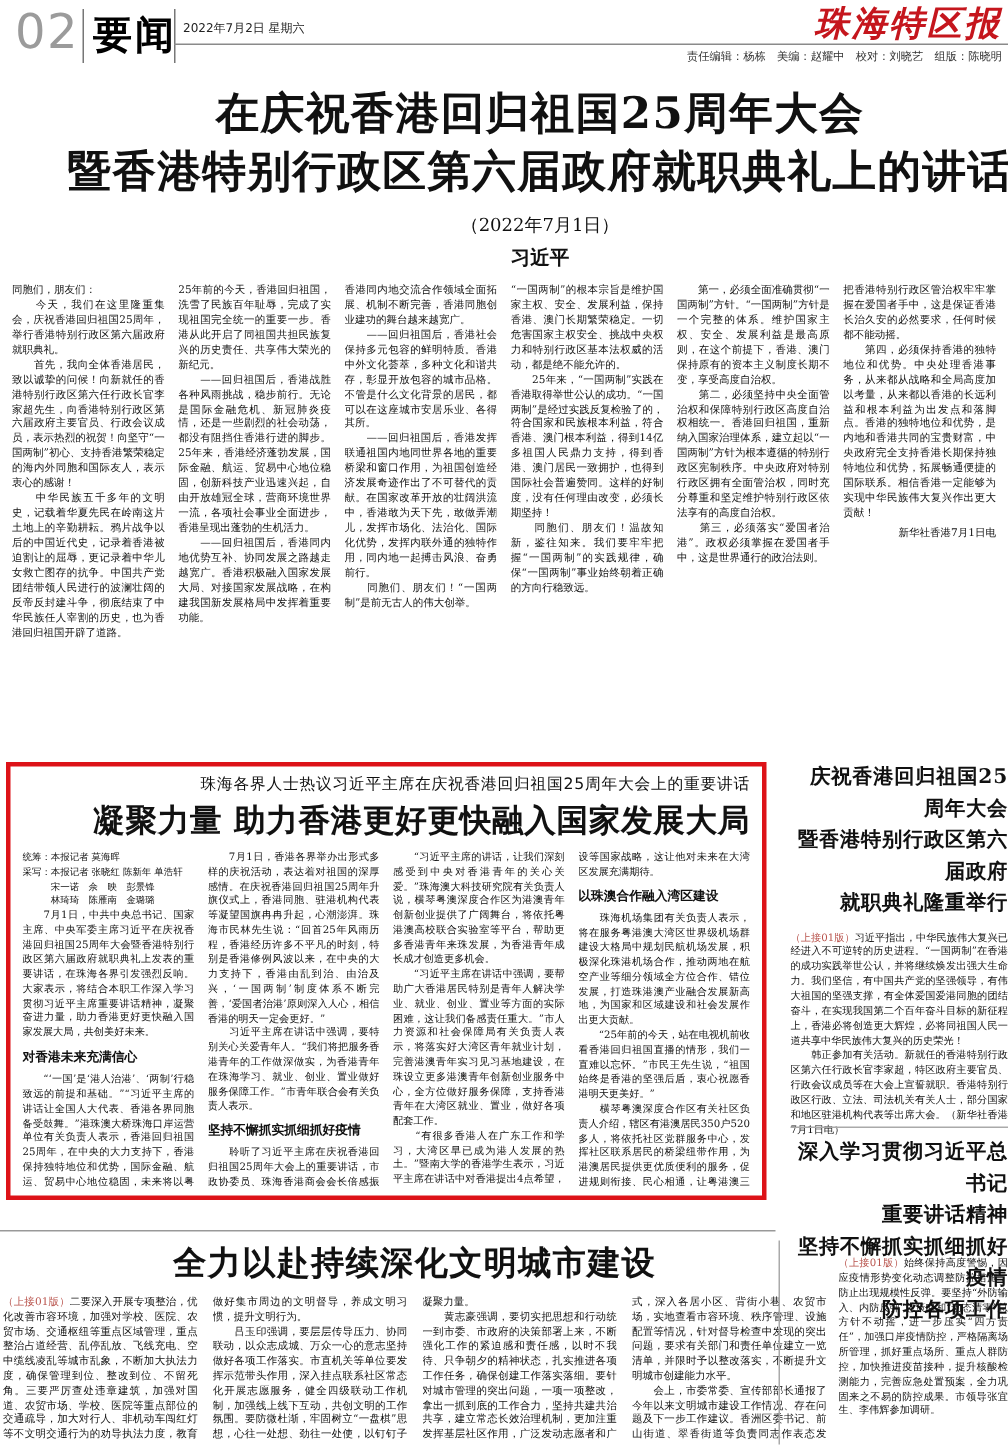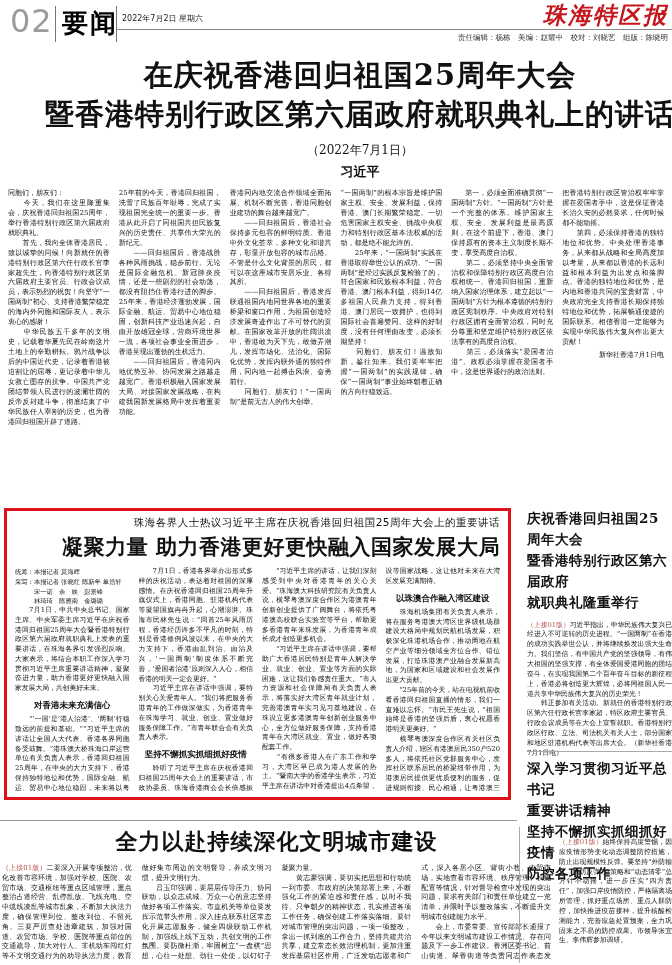--- a/index.html
+++ b/index.html
@@ -31,39 +31,39 @@
   #redbox{position:absolute;left:4px;top:508px;width:507px;height:292px;
           border:3px solid #dd1218;box-sizing:border-box;padding:3px 8px 4px 8px;}
   #kicker{text-align:right;font-size:10.5px;letter-spacing:0.5px;margin-top:2px;
           font-family:"DejaVu Sans","Liberation Sans",sans-serif;}
   #fheadline{text-align:right;font-size:21px;font-weight:bold;letter-spacing:0.5px;margin-top:3px;
              font-family:"DejaVu Sans","Liberation Sans",sans-serif;}
   #fcols{display:flex;gap:9px;margin-top:6px;height:224px;overflow:hidden;}
   #fcols .tcol{font-size:6.8px;line-height:1.44;}
   
   #sidebar{position:absolute;left:527px;top:508px;width:145px;height:457px;}
-  .sb-headline{font-size:13.5px;font-weight:bold;line-height:1.55;letter-spacing:0.5px;}
+  .sb-headline{font-size:13.5px;font-weight:bold;line-height:1.55;letter-spacing:0.5px;text-align:right;}
   #sbA-body{margin-top:8px;height:150px;overflow:hidden;display:flex;}
   #sbA-body .tcol{font-size:6.8px;line-height:1.45;}
   #sb-div{position:absolute;left:0;top:243px;width:145px;height:1px;background:#aaa;}
   #sbB-head{position:absolute;left:0;top:250px;width:145px;}
   #sbB-body{position:absolute;left:32px;top:330px;width:113px;height:126px;overflow:hidden;display:flex;}
   #sbB-body .tcol{font-size:6.8px;line-height:1.45;}
   
   #bot-sep{position:absolute;left:0;top:820px;width:517px;height:1px;background:#999;}
   #bottom{position:absolute;left:2px;top:827px;width:549px;height:136px;}
   #bheadline{text-align:center;font-size:22px;font-weight:bold;letter-spacing:1px;}
   #bcols{display:flex;gap:10px;margin-top:7px;height:96px;overflow:hidden;}
   #bcols .tcol{font-size:7px;line-height:1.4;}
   #bot-vdiv{position:absolute;left:519px;top:827px;width:1px;height:136px;background:#aaa;}
   
   .tcol{flex:1;overflow:hidden;text-align:justify;}
   .body-p{margin:0;}
   .col-subhead{font-family:"DejaVu Sans","Liberation Sans",sans-serif;font-weight:bold;
-               text-align:center;font-size:8.5px;margin:5px 0 4px 0;}
+               text-align:left;font-size:8.5px;margin:5px 0 4px 0;}
   .byline-line{font-family:"DejaVu Sans","Liberation Sans",sans-serif;font-size:6.3px;
                line-height:1.55;text-align:left;}
   .jump-tag{color:#b8524b;}
   .end-line{text-align:right;margin-top:3px;}
 </style>
 </head>
 <body>
 
 <div id="page">
 

